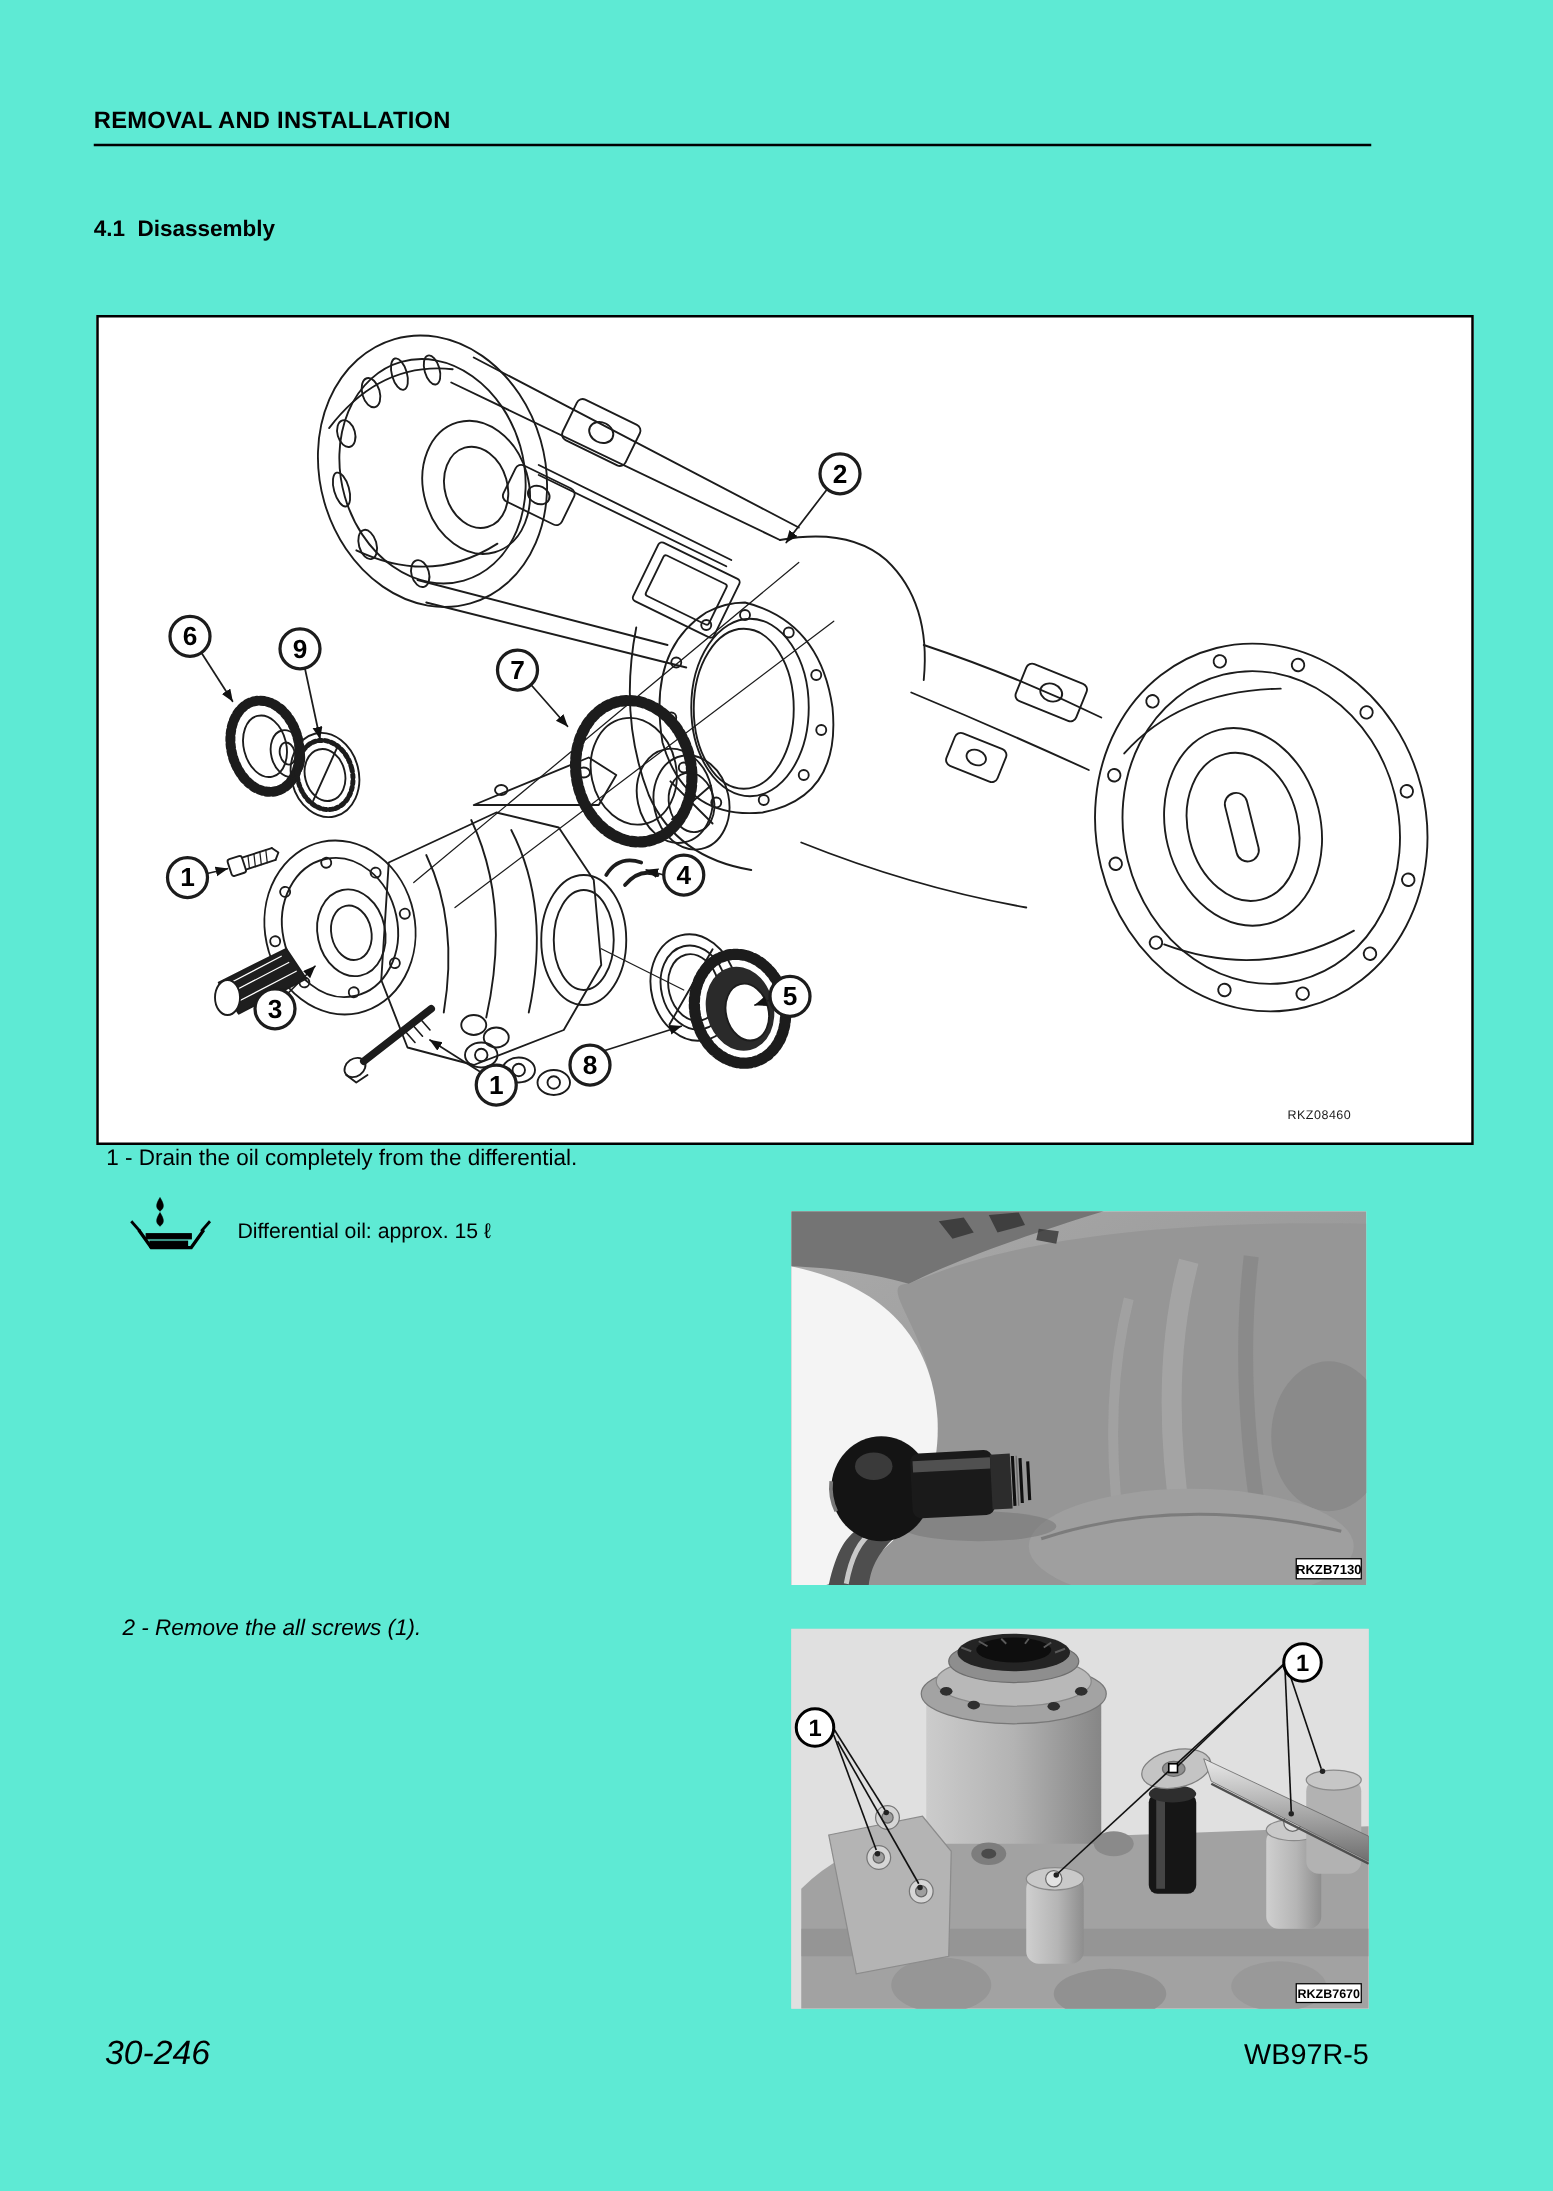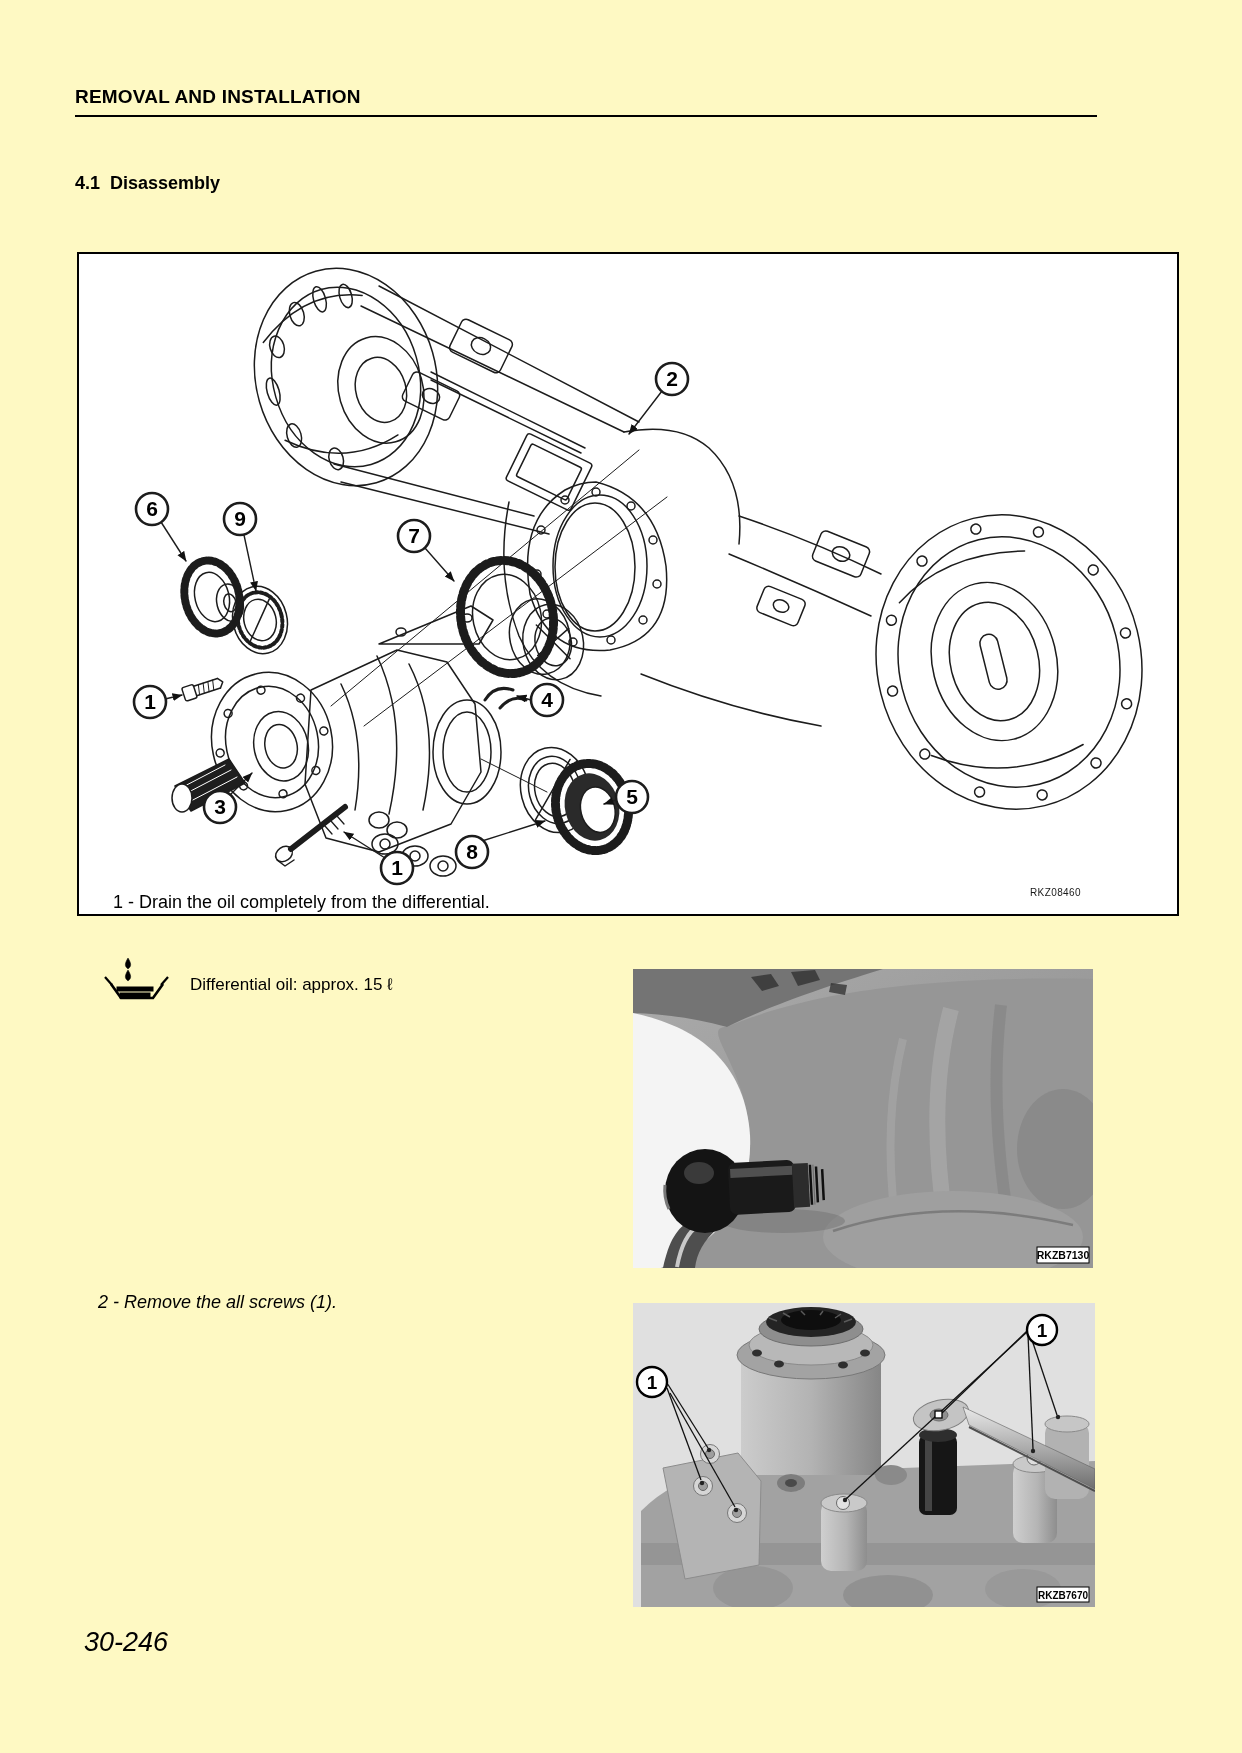--- a/index.html
+++ b/index.html
@@ -1,39 +1,39 @@
 <!DOCTYPE html>
 <html><head>
 <meta charset="utf-8">
 <style>
   html,body { margin:0; padding:0; background:#ffffff; }
   .page {
     position:relative; width:1242px; height:1753px; margin:0 auto;
-    background:#fef9c3; color:#000;
+    background:#5eead4; color:#000;
     font-family:"Liberation Sans", sans-serif;
     overflow:hidden;
   }
   .t { position:absolute; white-space:nowrap; }
   .hdr-left  { left:75px; top:86px;  font-size:19px; font-weight:bold; letter-spacing:.2px; }
   .hdr-right { left:0; top:87px; width:1097px; text-align:right; font-size:19px; font-weight:bold; letter-spacing:.5px; }
   .hdr-rule  { position:absolute; left:75px; top:115px; width:1022px; height:2px; background:#000; }
   .sec { left:75px; top:142px; font-size:21px; font-weight:bold; }
   .sec-num { display:inline-block; width:35px; }
   .sub { left:75px; top:173px; font-size:18px; font-weight:bold; }
   .sub-num { display:inline-block; width:35px; }
   .figure-box {
     position:absolute; left:77px; top:252px; width:1102px; height:664px;
     border:2px solid #000; box-sizing:border-box; background:#fff;
   }
   .fig-label {
     position:absolute; right:96px; bottom:16px;
     font-size:10px; color:#1a1a1a; letter-spacing:.4px;
   }
   .step { font-size:18px; color:#000; }
-  .step1 { left:85px; top:892px;margin-left:28px; }
+  .step1 { left:85px; top:916px; }
   .step2 { left:98px; top:1292px;font-style:italic; }
   .note-icon { position:absolute; left:103px; top:957px; width:66px; height:46px; }
   .note { left:190px; top:975px; font-size:17px; }
   .photo { position:absolute; background:#dcdcdc; }
   .photo1 { left:633px; top:954px;  width:460px; height:299px;margin-top:15px; }
   .photo2 { left:633px; top:1303px; width:462px; height:304px; }
   .photo svg { display:block; }
   .ftr-left  { left:84px;  top:1627px; font-size:27px;font-style:italic; }
   .ftr-right { left:0; top:1630px; width:1095px; text-align:right; font-size:23px; }
   svg text { font-family:"Liberation Sans", sans-serif; }
@@ -482,14 +482,15 @@
         <text x="409" y="34" font-size="19" font-weight="600" text-anchor="middle" fill="#000">1</text>
       </g>
       <g>
         <rect x="404" y="284" width="52" height="15" fill="#ffffff" stroke="#000" stroke-width="1"></rect>
         <text x="430" y="295.5" font-size="10" font-weight="bold" text-anchor="middle" fill="#000">RKZB7670</text>
       </g>
     </svg>
   </div>
 
   <div class="t ftr-left">30-246</div>
+  <div class="t ftr-right">WB97R-5</div>
 
 </div>
 
 </body></html>

